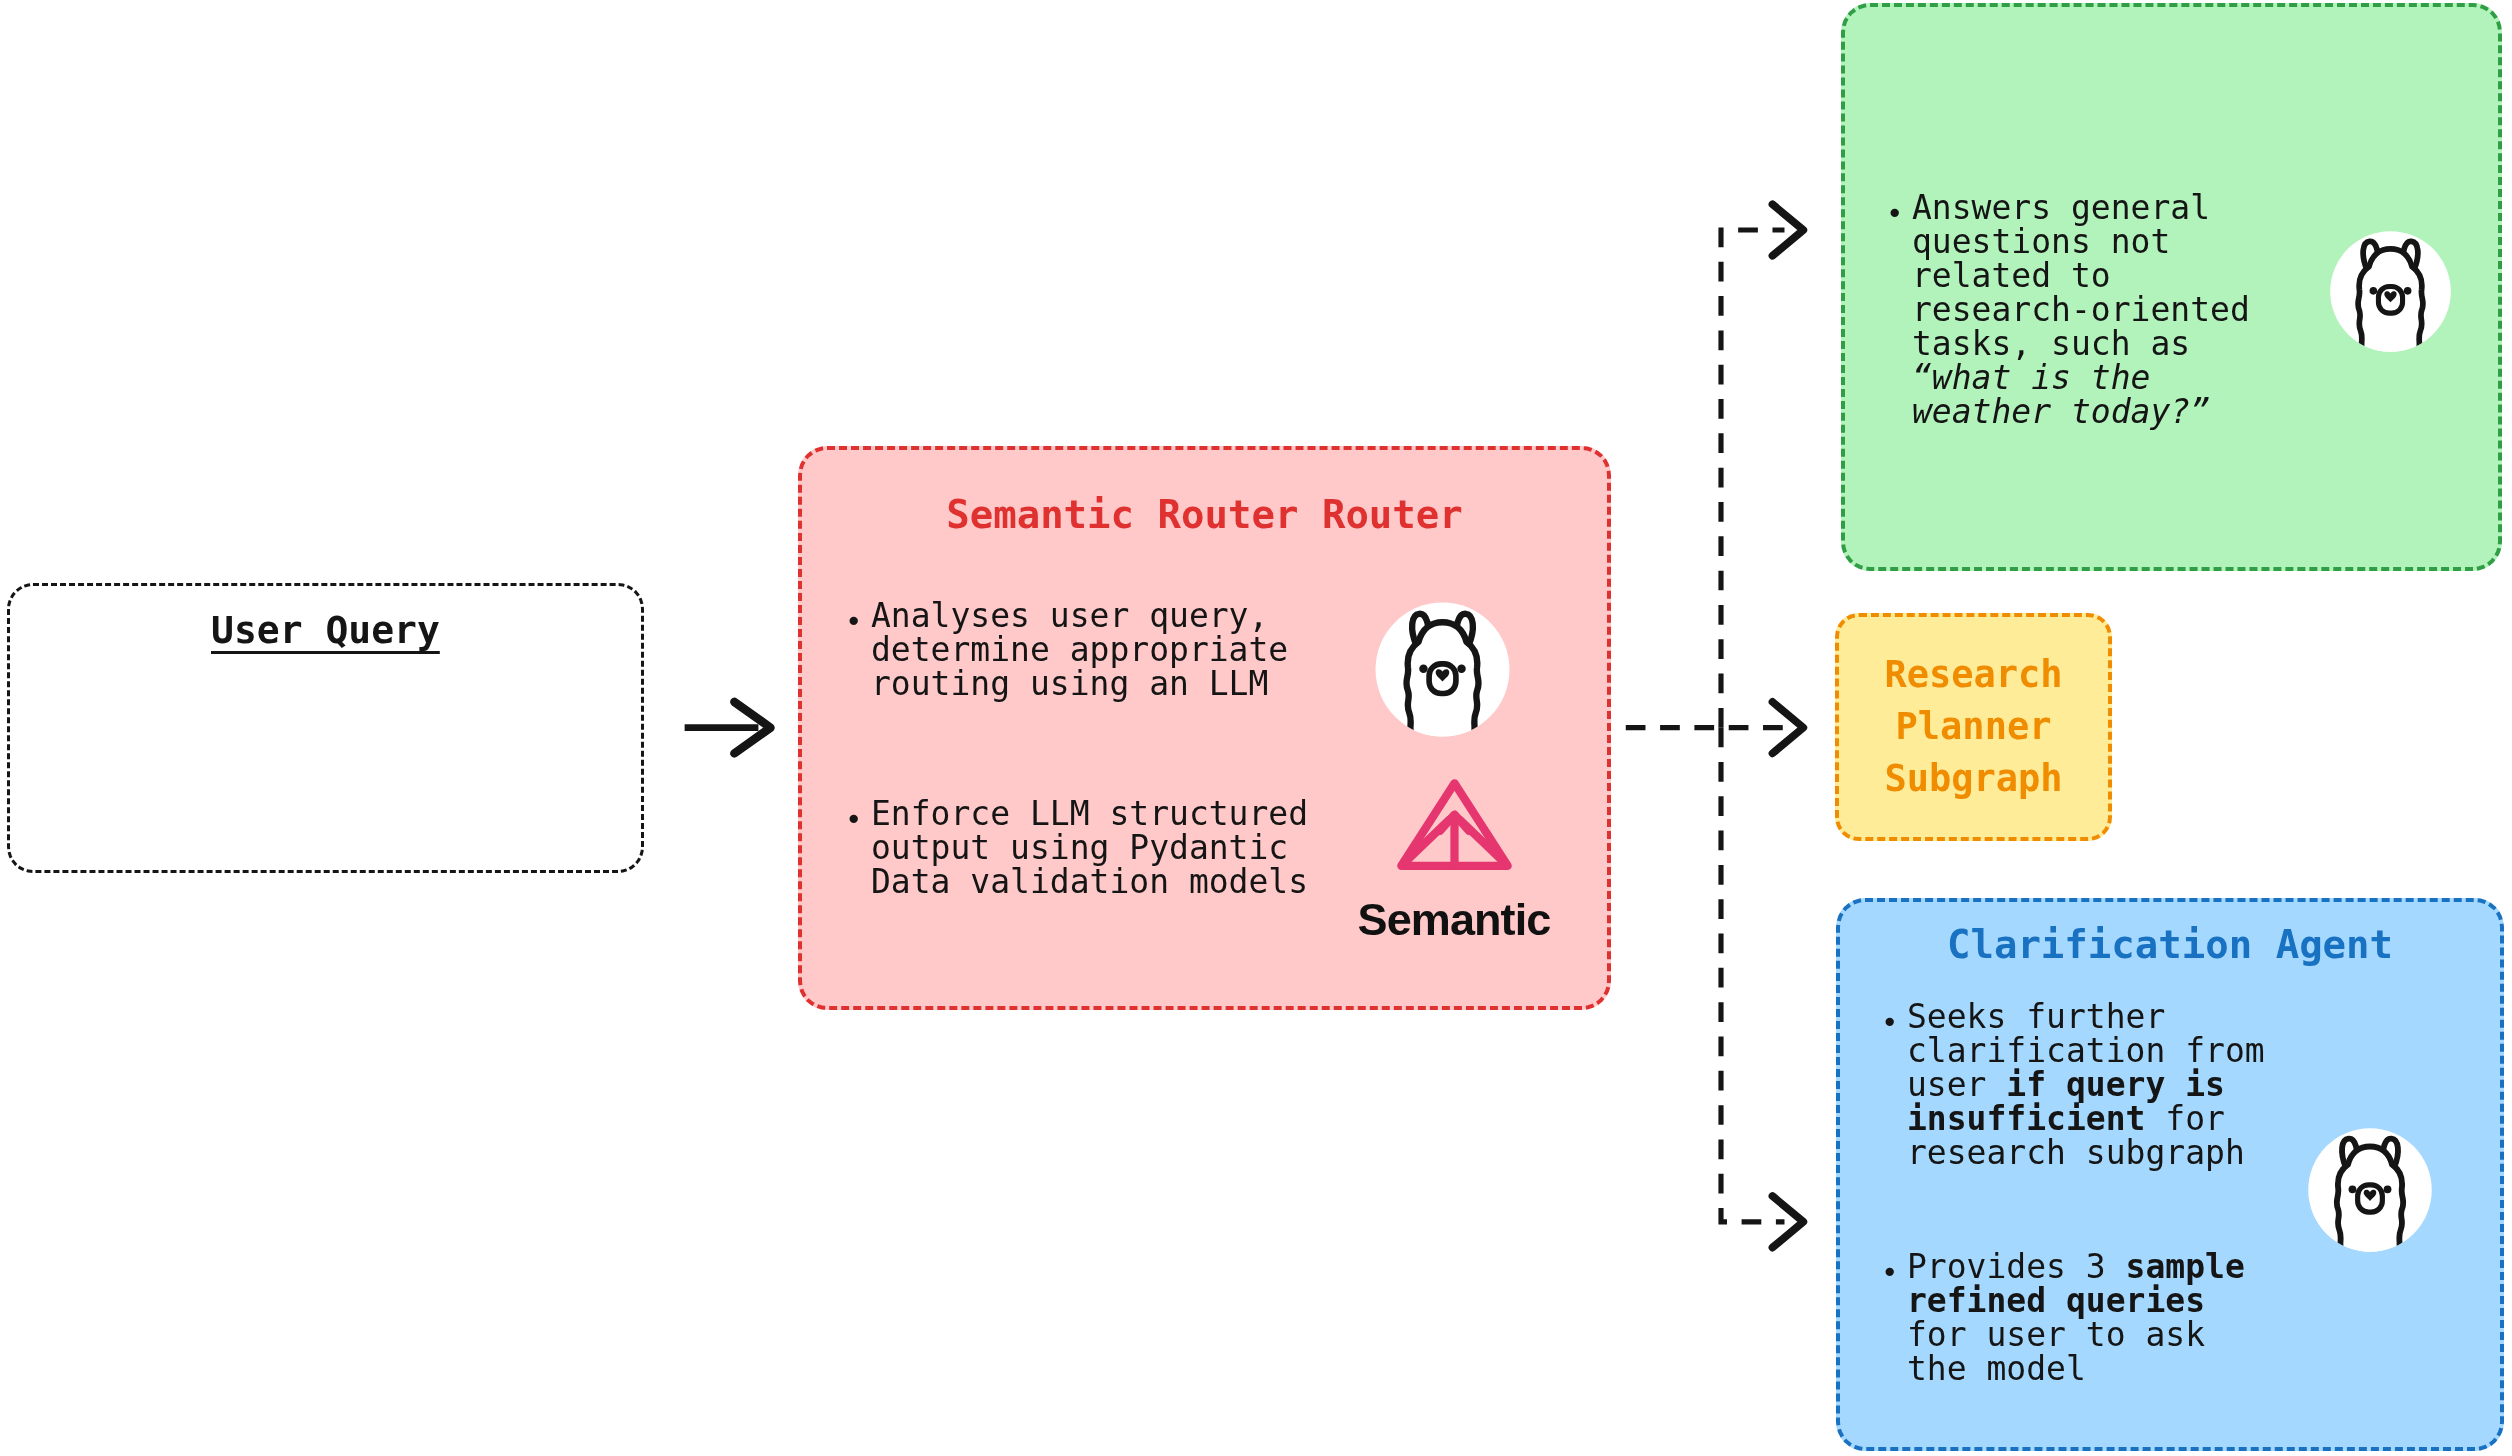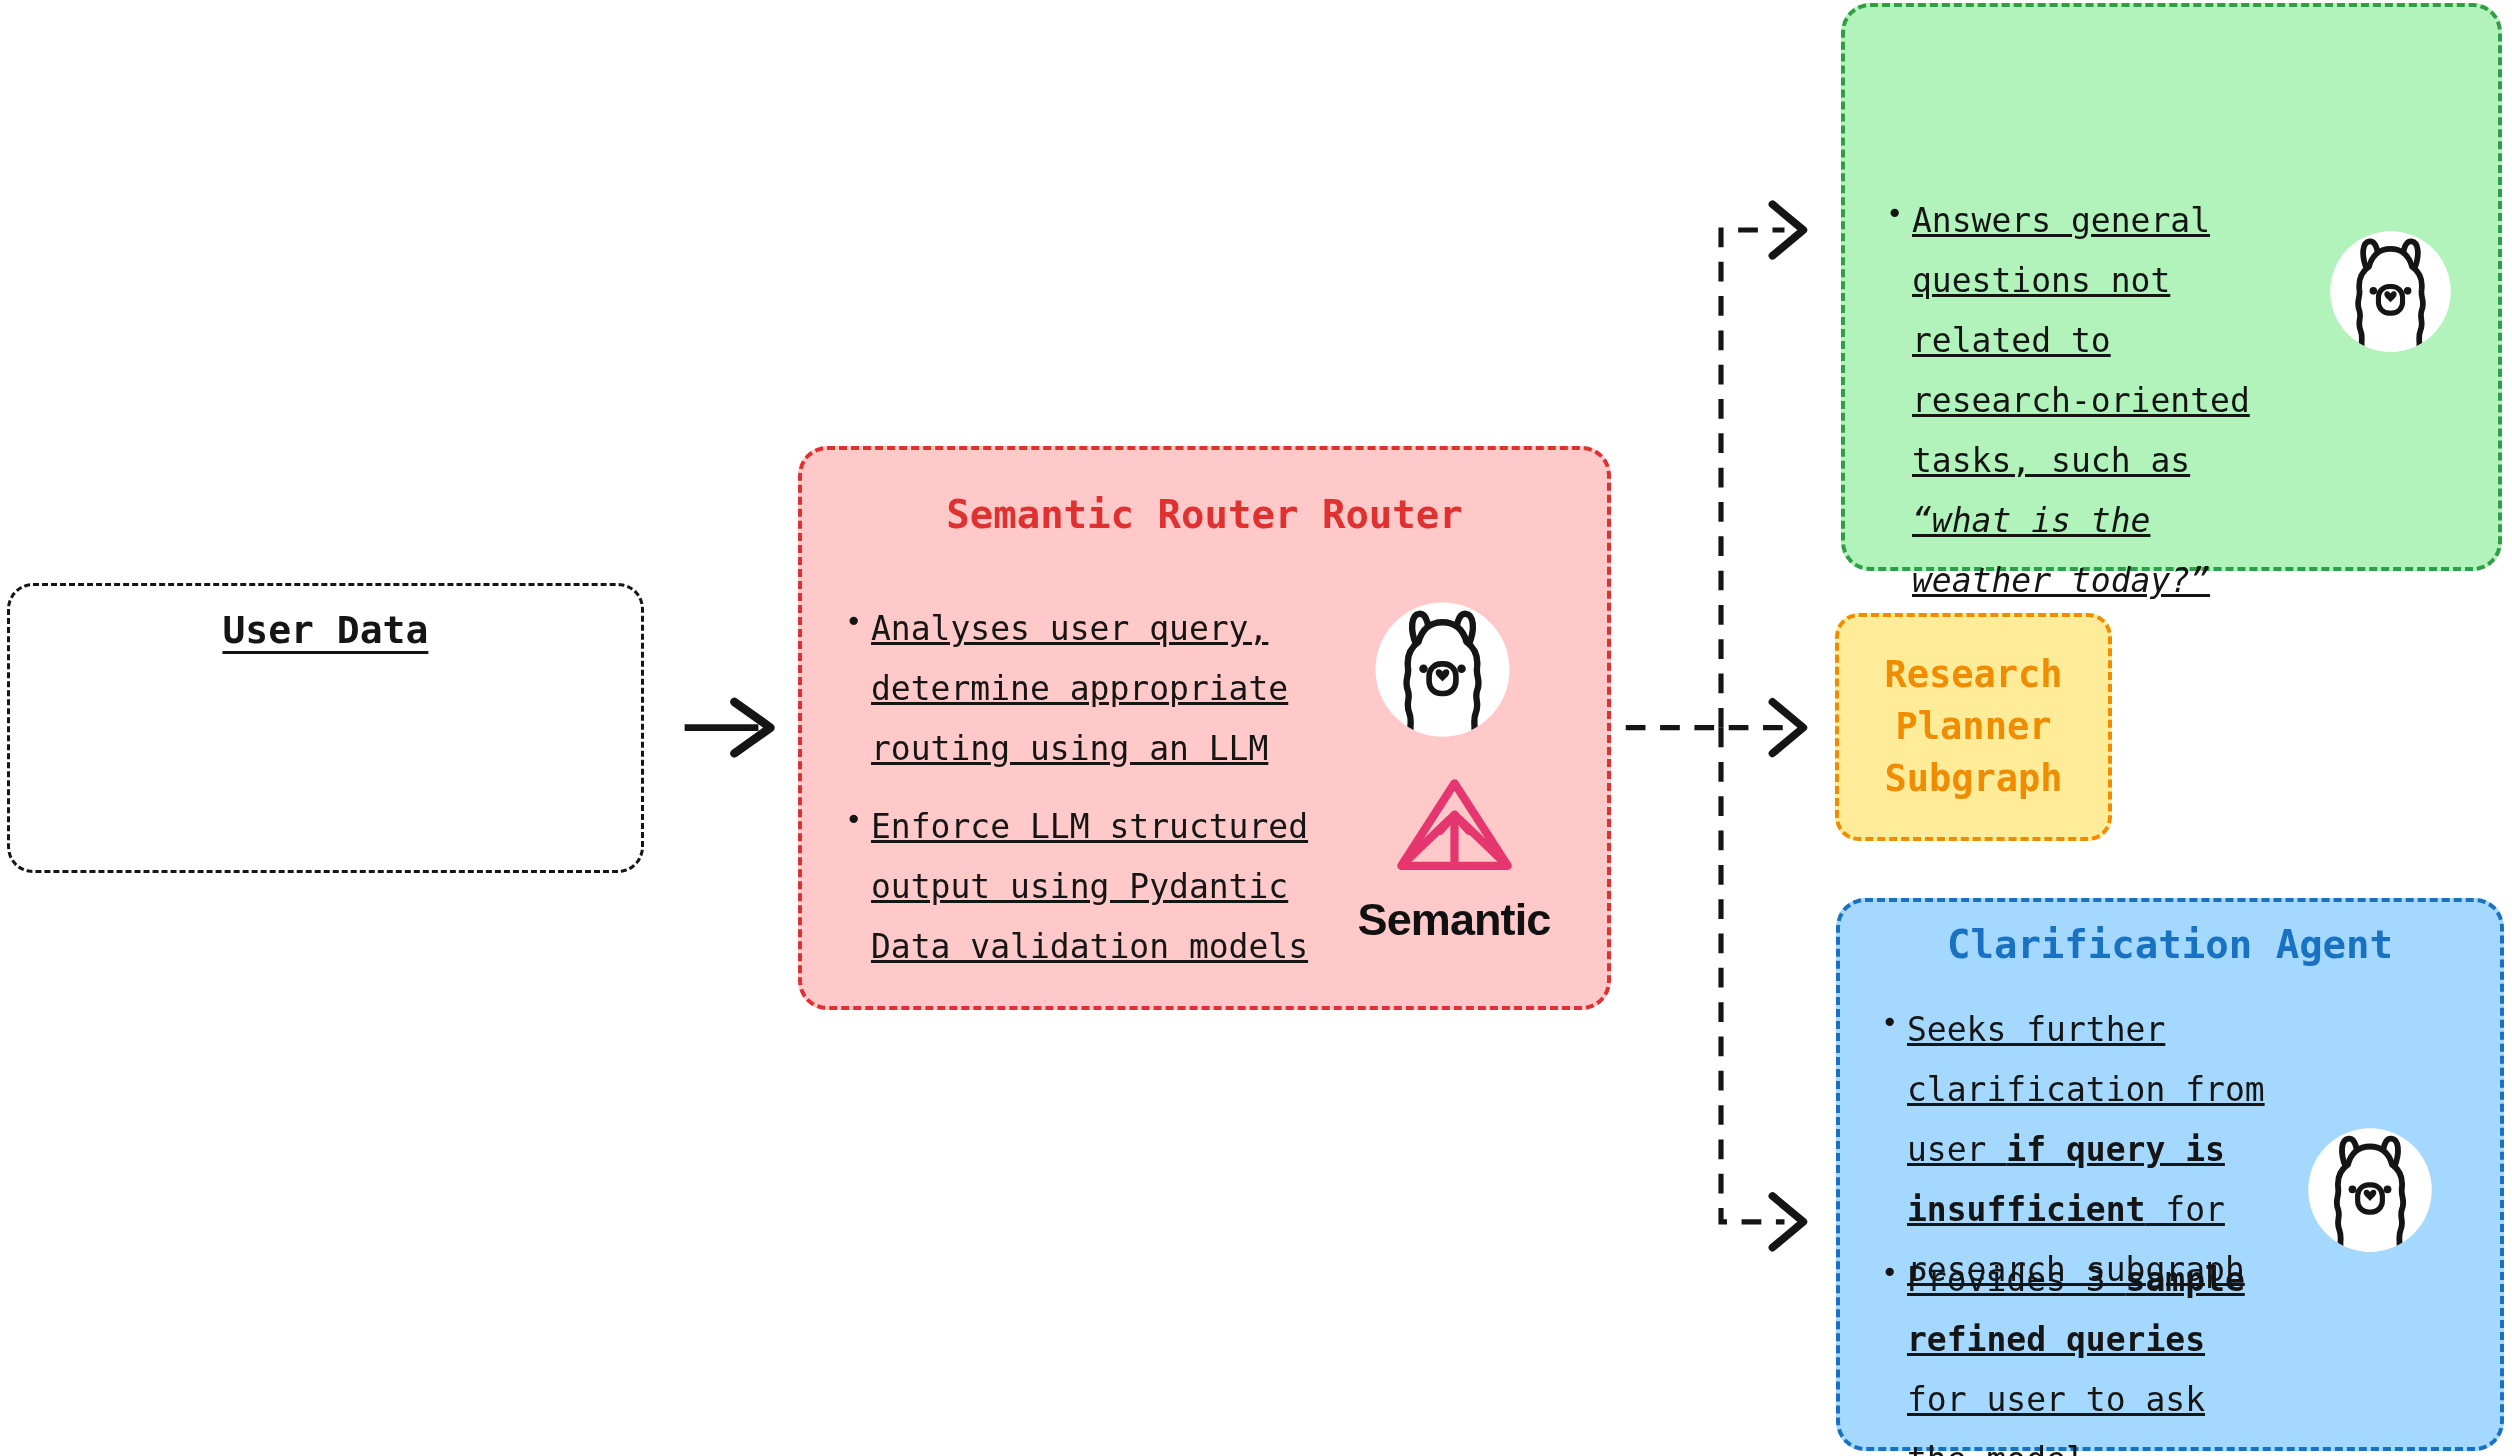--- a/index.html
+++ b/index.html
@@ -14,21 +14,21 @@
   .canvas{
     position:relative; width:2512px; height:1457px; overflow:hidden;
     background:#ffffff; color:var(--ink);
     font-family:"DejaVu Sans Mono", monospace;
   }
   .box{position:absolute; box-sizing:border-box;}
   .box-title{position:absolute; left:0; width:100%; text-align:center;
     font-weight:bold; font-size:39px; line-height:48px;}
   .bullet{position:absolute; display:flex; align-items:flex-start;}
   .dot{width:26px; flex:0 0 26px; font-size:29px; line-height:45px;}
-  .btxt{font-size:33px; line-height:60px; white-space:nowrap;text-decoration:underline;}
+  .btxt{font-size:33px; line-height:34px; white-space:nowrap;}
   .btxt b{font-weight:bold;}
   .btxt i{font-style:italic;}
 
   
   #user-box{left:6.9px; top:583px; width:637px; height:290px; background:#fff;
     border:3.4px dashed var(--ink); border-radius:26px; text-align:center;}
   #user-title{display:inline-block; margin-top:22px; font-size:38px; font-weight:bold;
     text-decoration:underline; text-decoration-thickness:2.6px; text-underline-offset:7.7px;}
   #user-body{margin-top:13.7px; font-style:italic; font-size:33px; line-height:45px;}
 
@@ -111,21 +111,21 @@
       </g>
       <g stroke-width="9" stroke-linecap="round" stroke-linejoin="round">
         <path d="M 2066,238 L 2102,268 L 2066,298"></path>
         <path d="M 2066,818 L 2102,848 L 2066,878"></path>
         <path d="M 2066,1394 L 2102,1424 L 2066,1454"></path>
       </g>
     </g>
   </svg>
 
   <div class="box" id="user-box">
-    <div id="user-title">User Data</div>
+    <div id="user-title">User Query</div>
   </div>
 
   <div class="box" id="router-box">
     <div class="box-title">Semantic Router Router</div>
     <div class="bullet" id="router-b0">
       <span class="dot">•</span>
       <div class="btxt">Analyses user query,<br>determine appropriate<br>routing using an LLM</div>
     </div>
     <div class="bullet" id="router-b1">
       <span class="dot">•</span>

